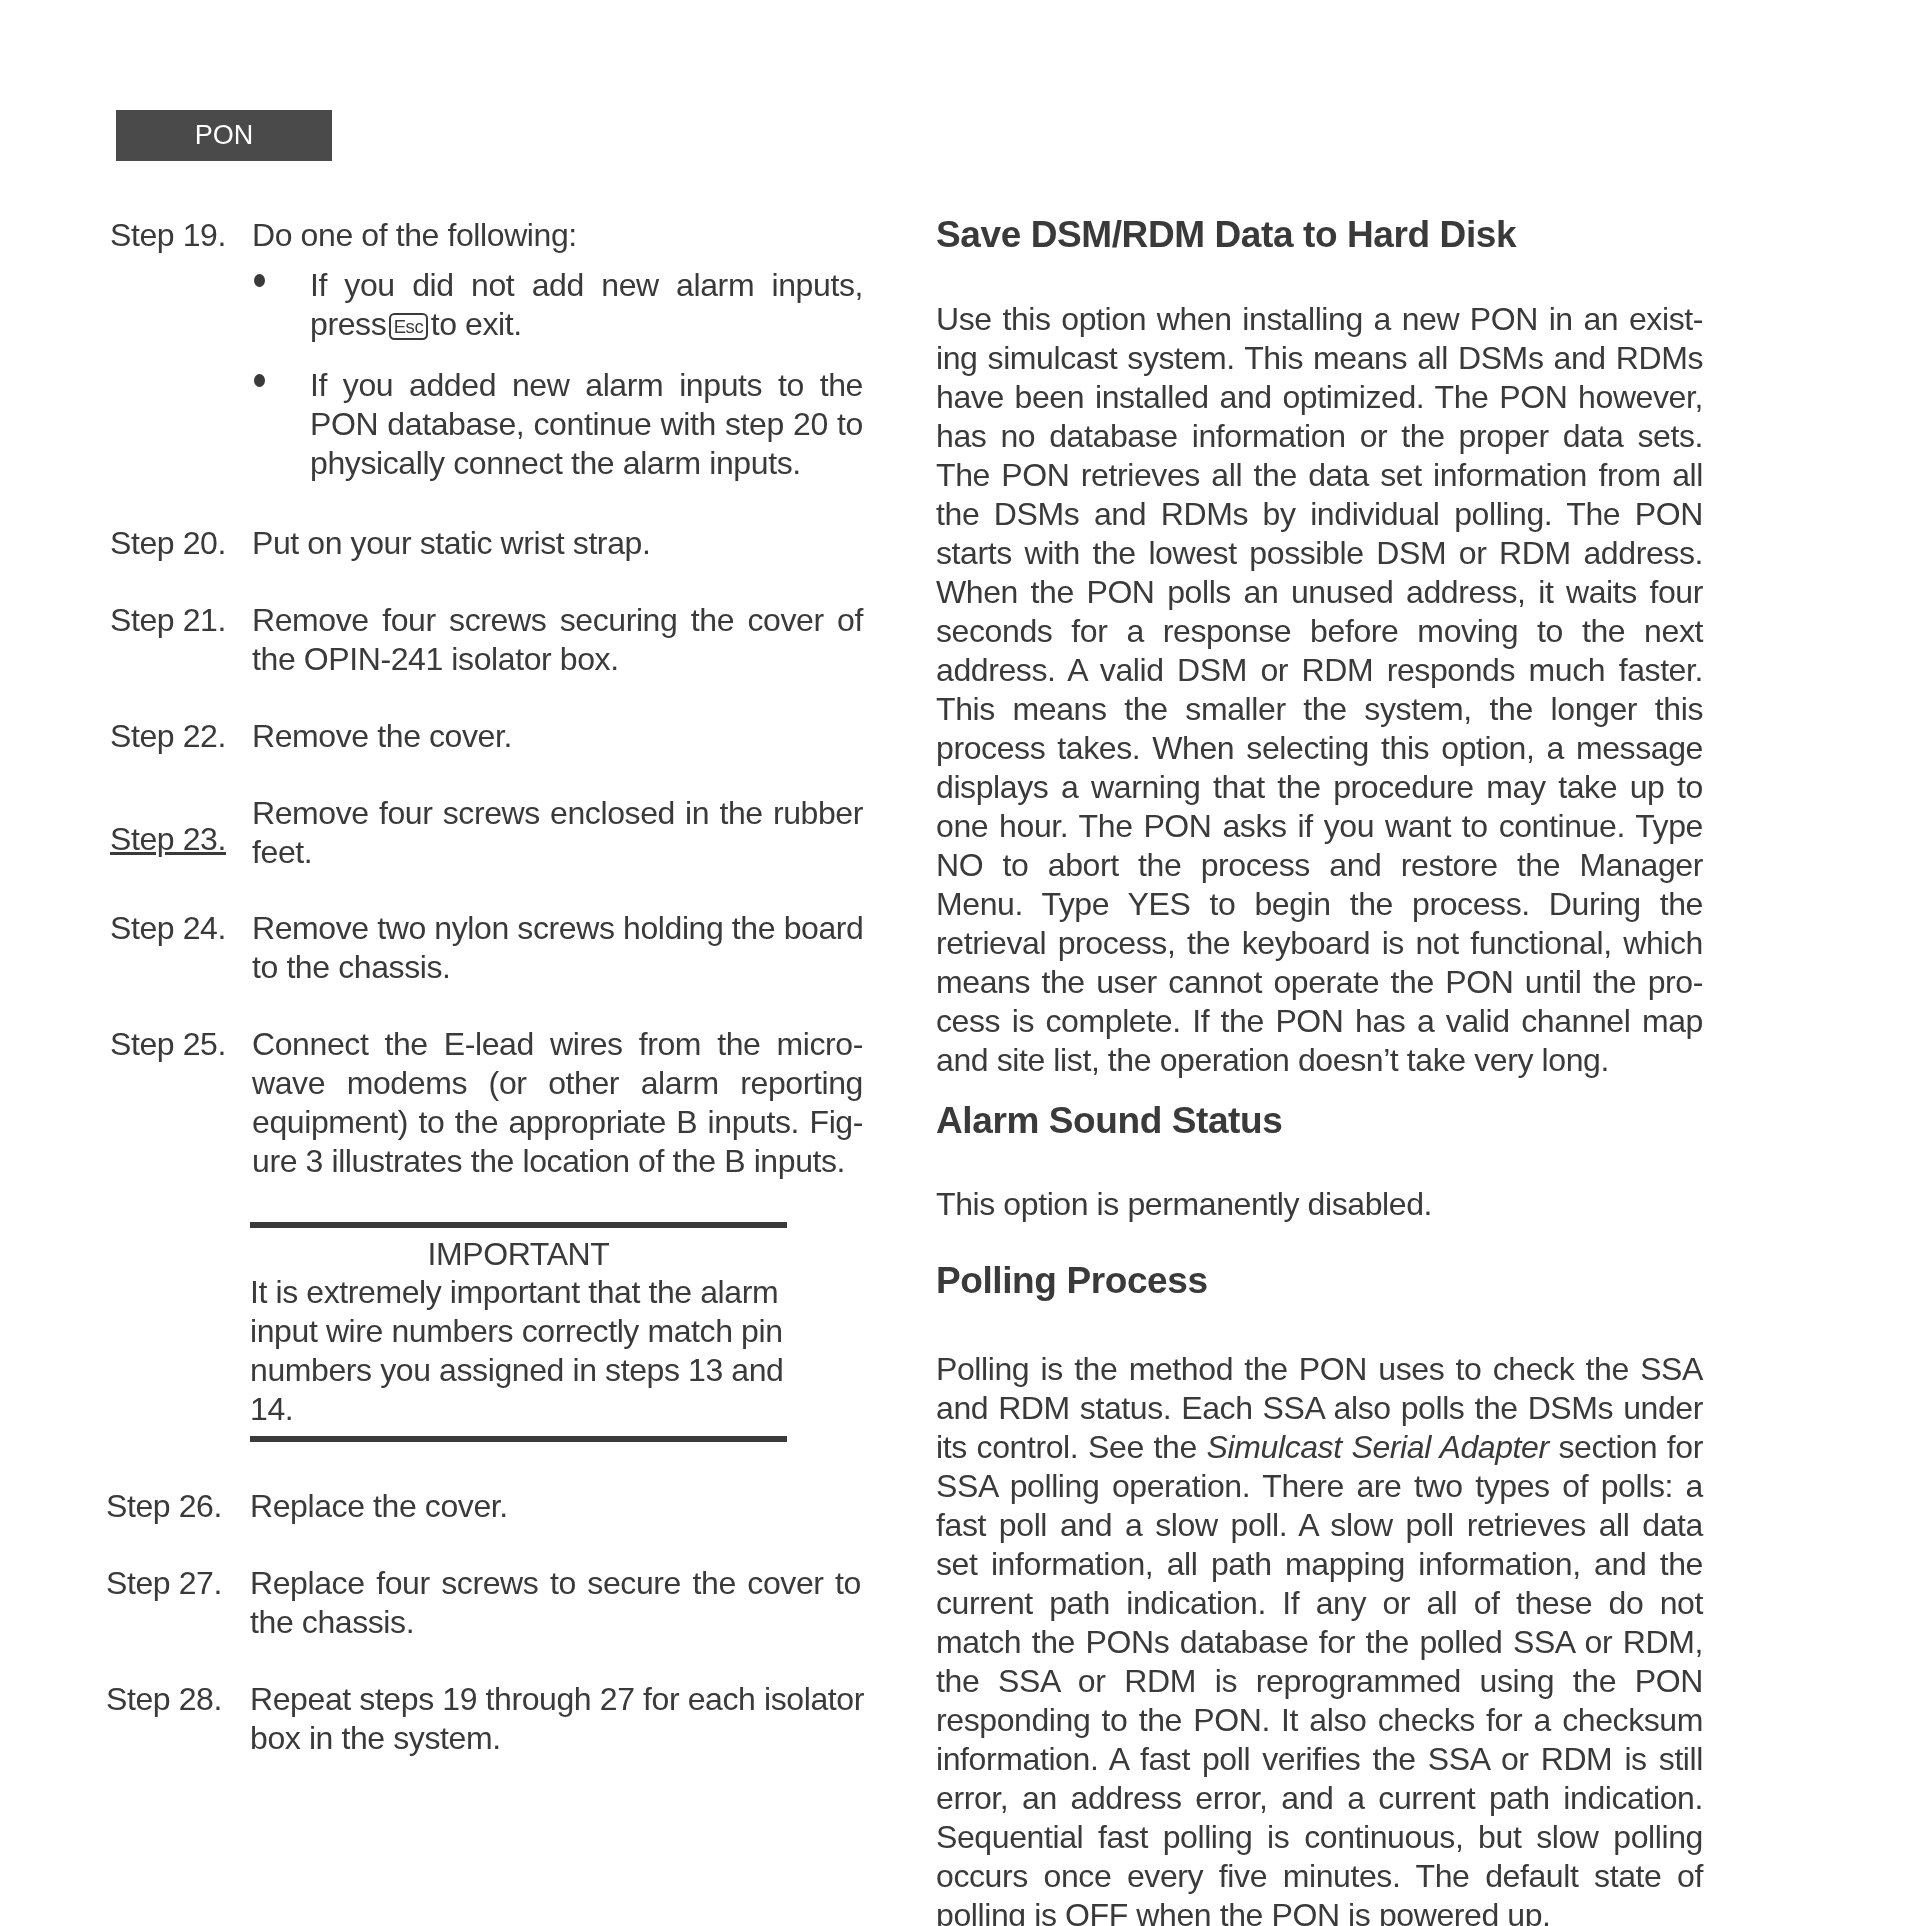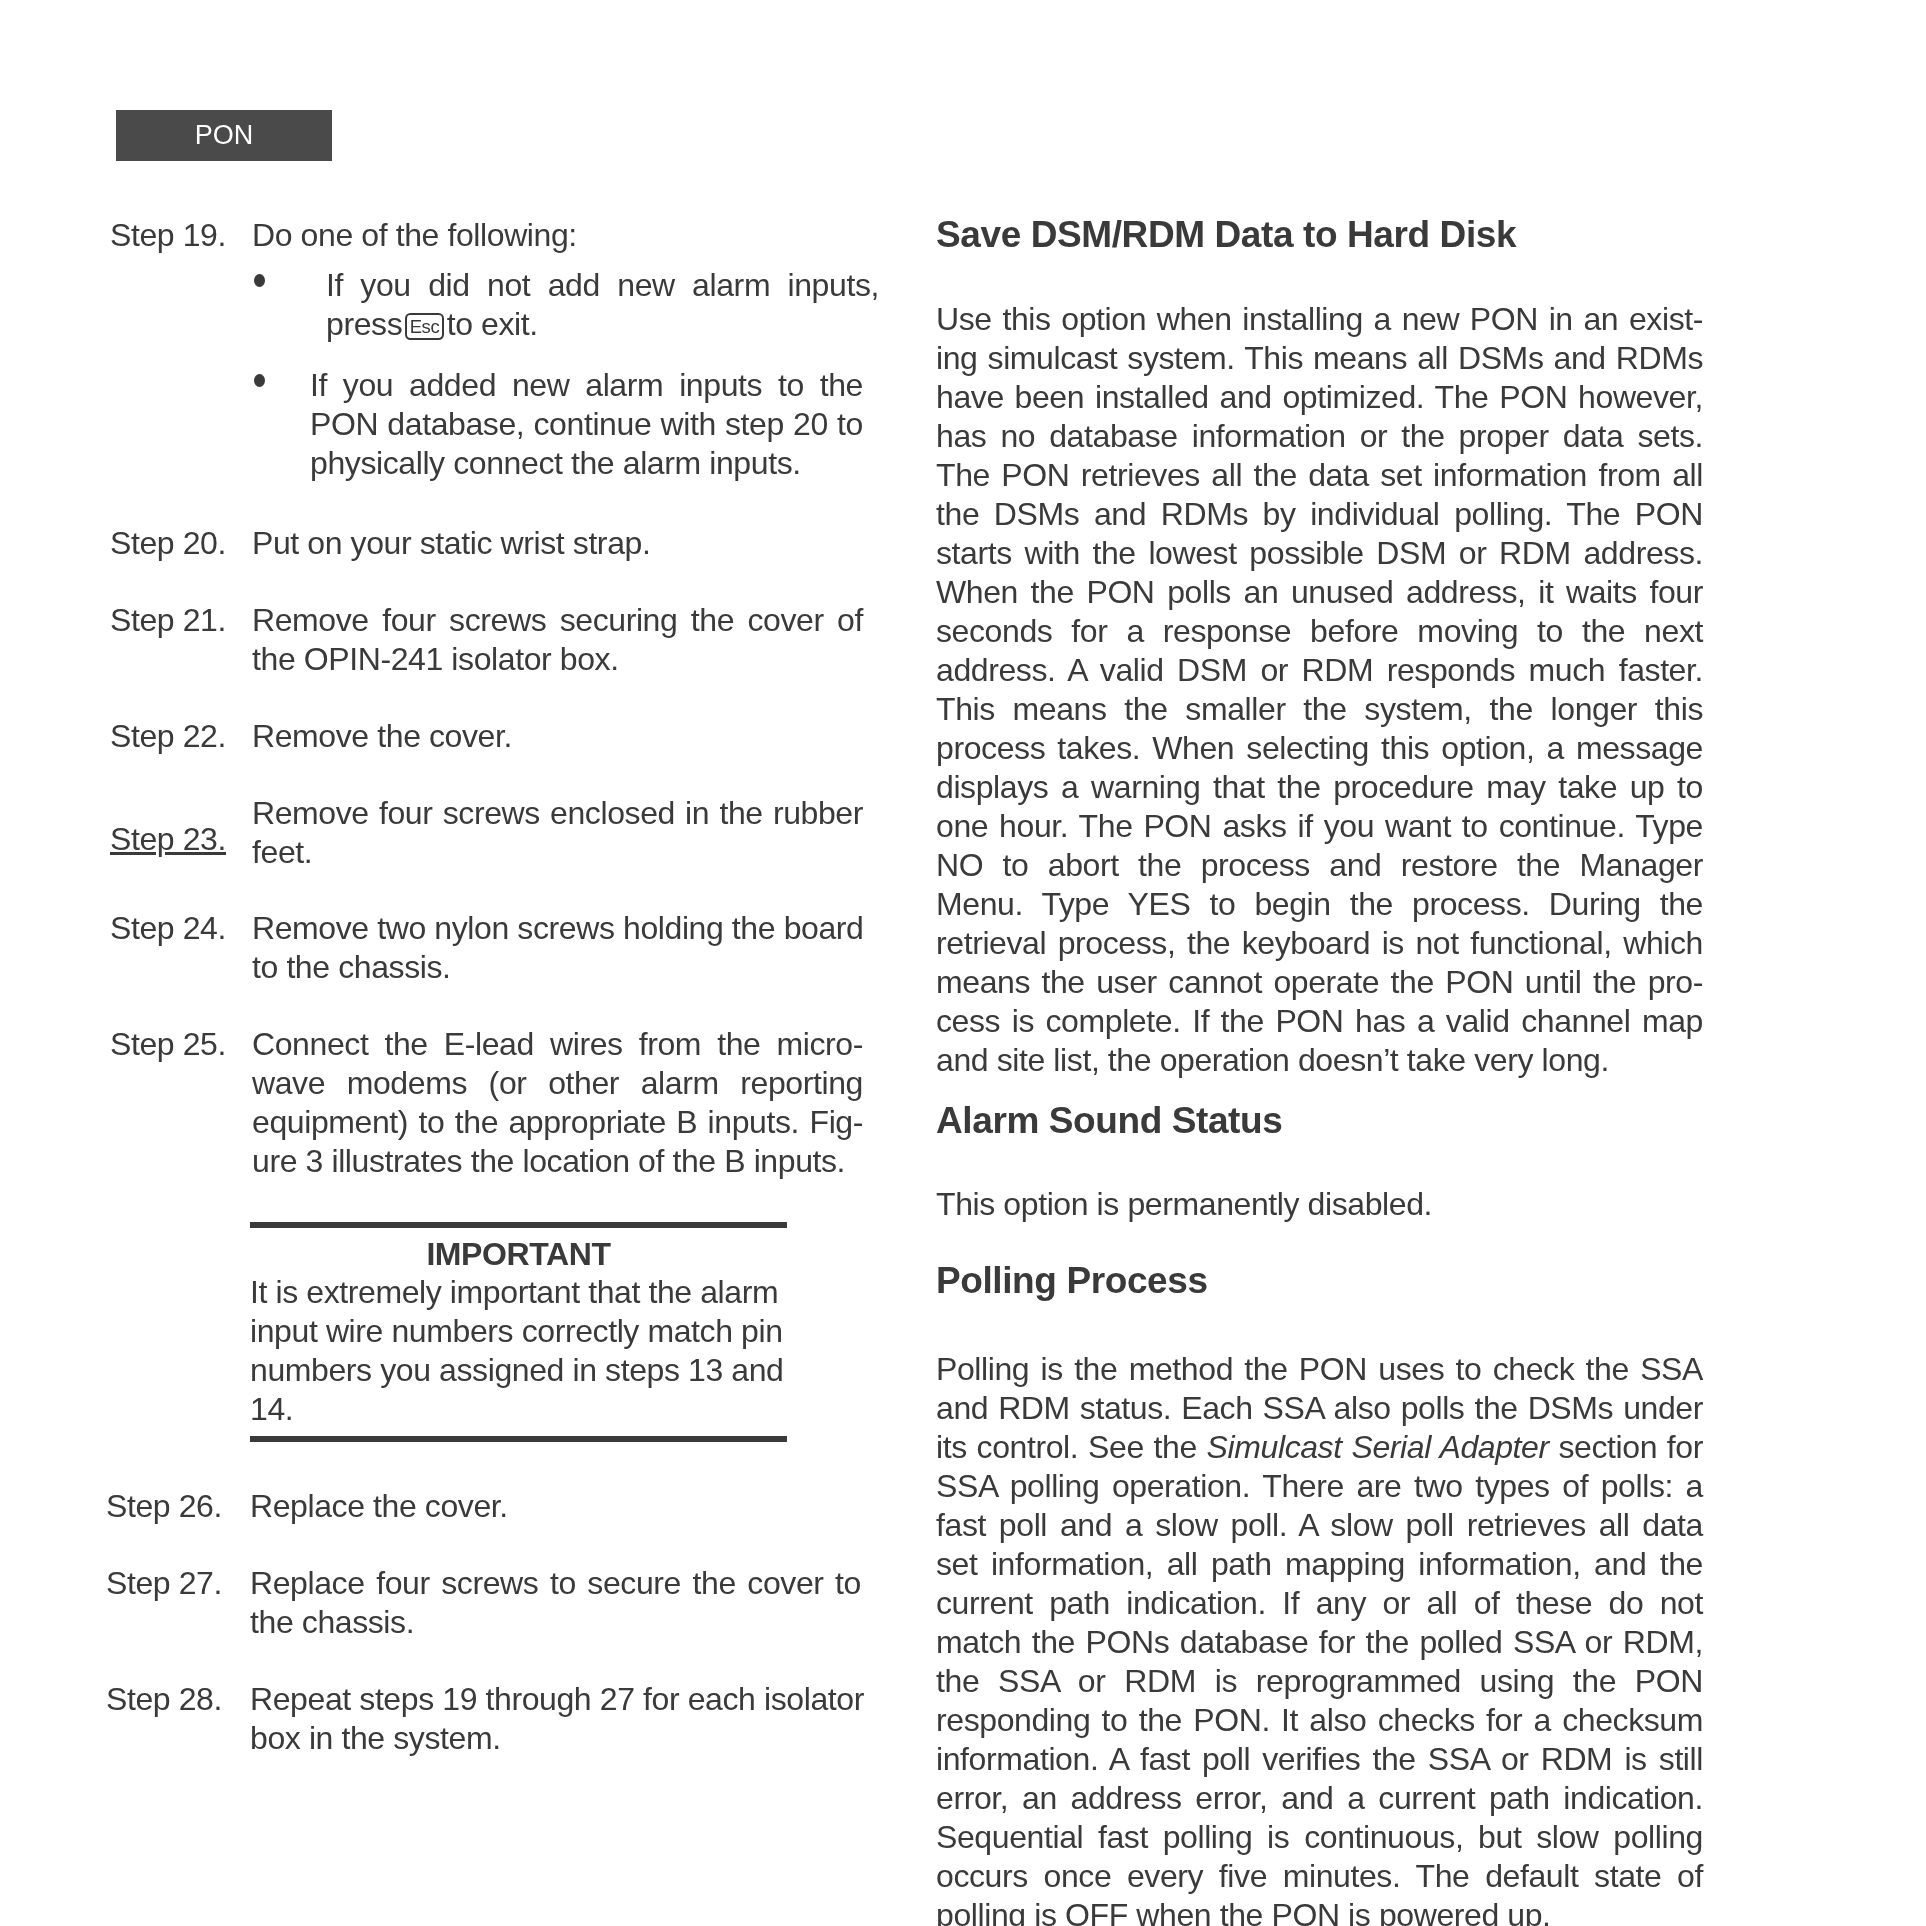--- a/index.html
+++ b/index.html
@@ -17,39 +17,39 @@
   .line { height: 39px; white-space: nowrap; }
   .j { text-align: justify; text-align-last: justify; }
   .l { text-align: left; }
   .step-label { position: absolute; font-size: 32px; line-height: 39px; letter-spacing: -0.4px; text-align: right; }
   .bullet {
     position: absolute; width: 10.8px; height: 13px; border-radius: 50%; background: #3a3a3a;
   }
   .rule { position: absolute; background: #3a3a3a; height: 6.2px; }
   .h2 { font-size: 37px; font-weight: bold; line-height: 42px; letter-spacing: -0.4px; white-space: nowrap; }
   .center { text-align: center; }
-  .bold { font-weight: bold; }
+  .bold { font-weight: normal; }
   .esc-key {
     display: inline-block; border: 2.3px solid #3a3a3a; border-radius: 5.4px;
     font-size: 18.5px; line-height: 23px; padding: 0 2.3px; vertical-align: 2.3px; margin: 0 3.1px;
   }
   .italic { font-style: italic; }
 </style>
 </head>
 <body>
 
 <div class="abs tab">PON</div>
 
 <div>
 
   <div class="step-label" style="left:110px; top:216px;">Step 19.</div>
   <div class="abs txt" style="left:252px; top:216px;">Do one of the following:</div>
 
   <div class="bullet" style="left:254px; top:274px;"></div>
-  <div class="abs txt" style="left:326px; top:266px; width:553px;">
+  <div class="abs txt" style="left:310px; top:266px; width:553px;">
     <div class="line j">If you did not add new alarm inputs,</div>
     <div class="line l">
       <span>press</span><span class="esc-key">Esc</span><span>to exit.</span>
     </div>
   </div>
 
   <div class="bullet" style="left:254px; top:374px;"></div>
   <div class="abs txt" style="left:310px; top:366px; width:553px;">
     <div class="line j">If you added new alarm inputs to the</div>
     <div class="line j">PON database, continue with step 20 to</div>

